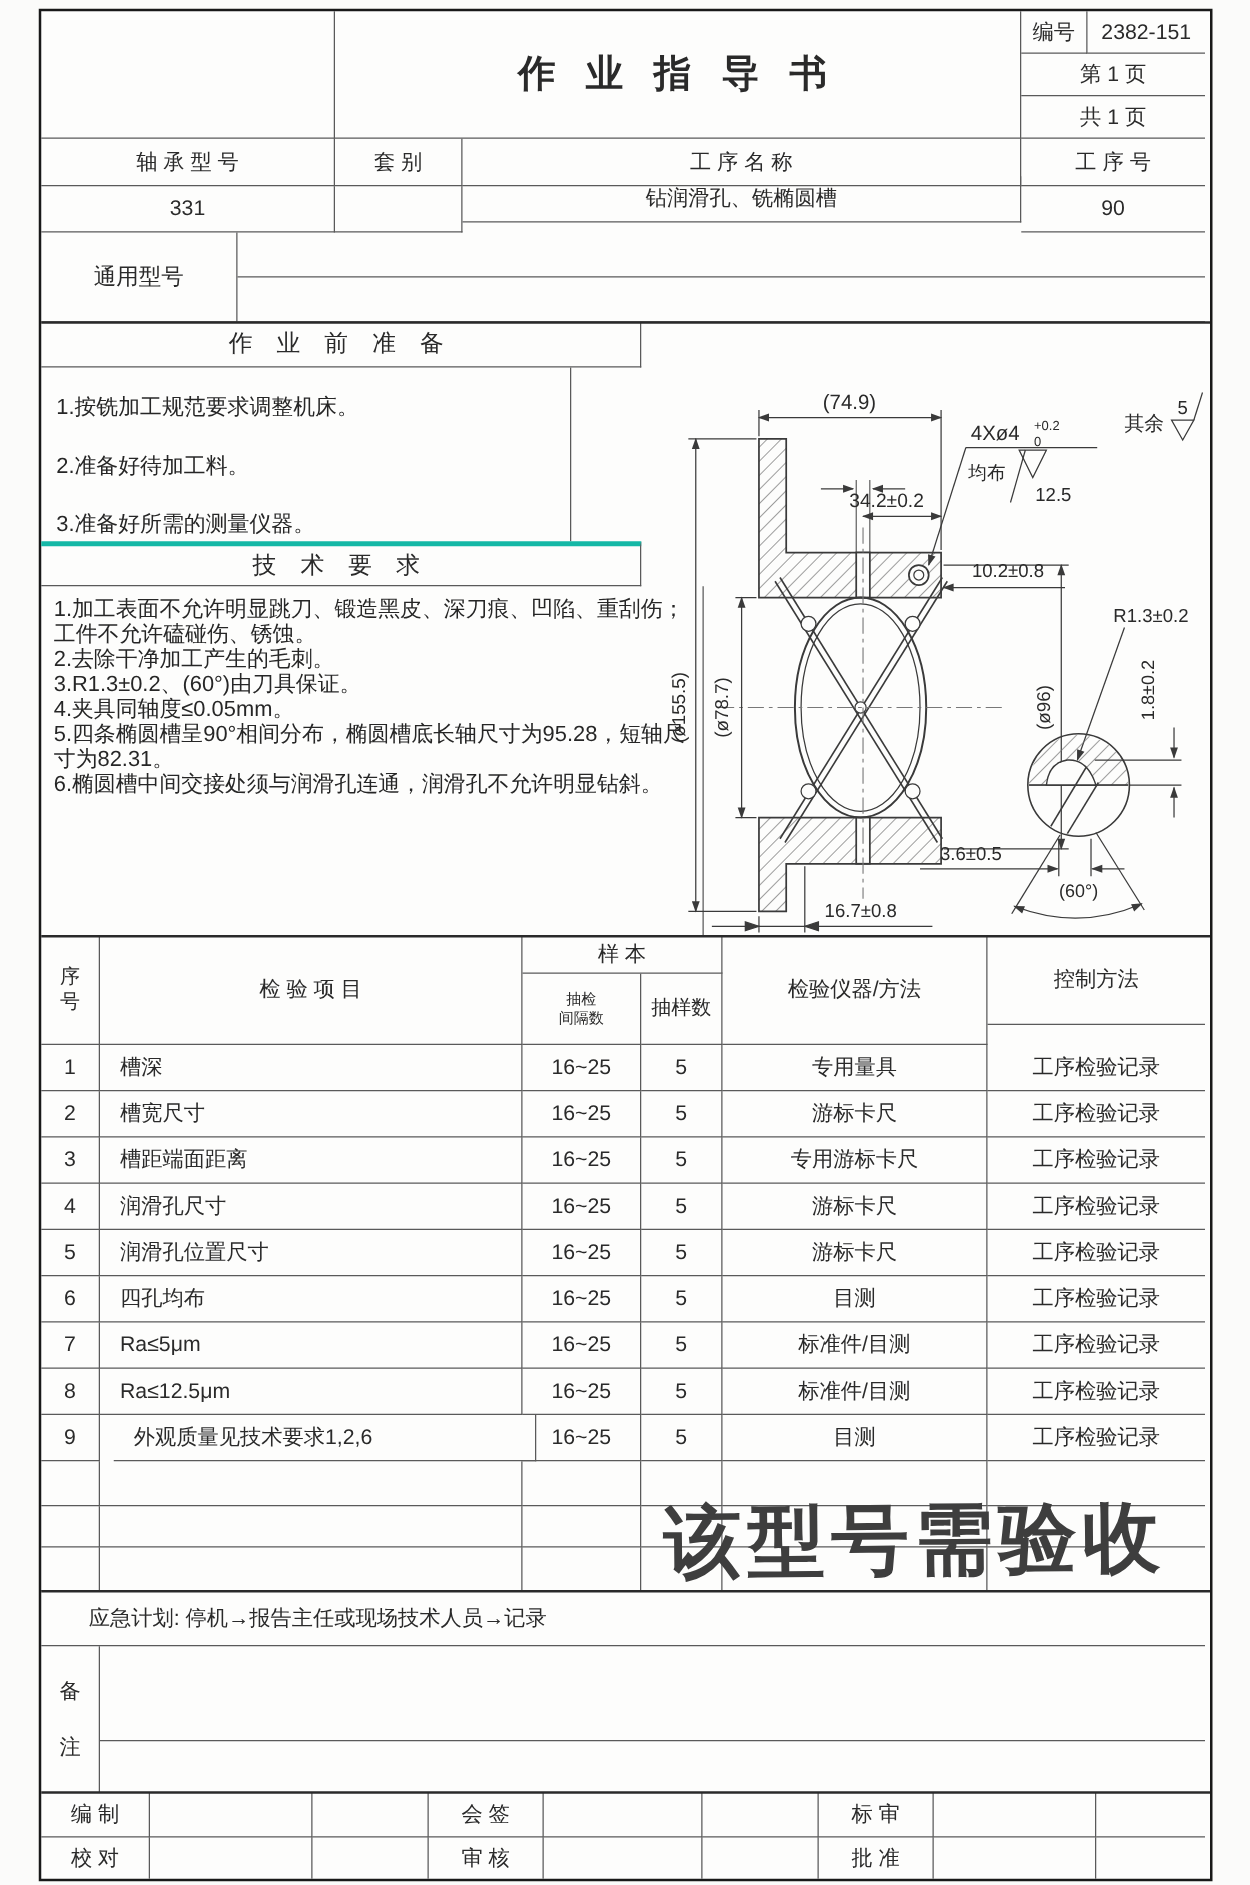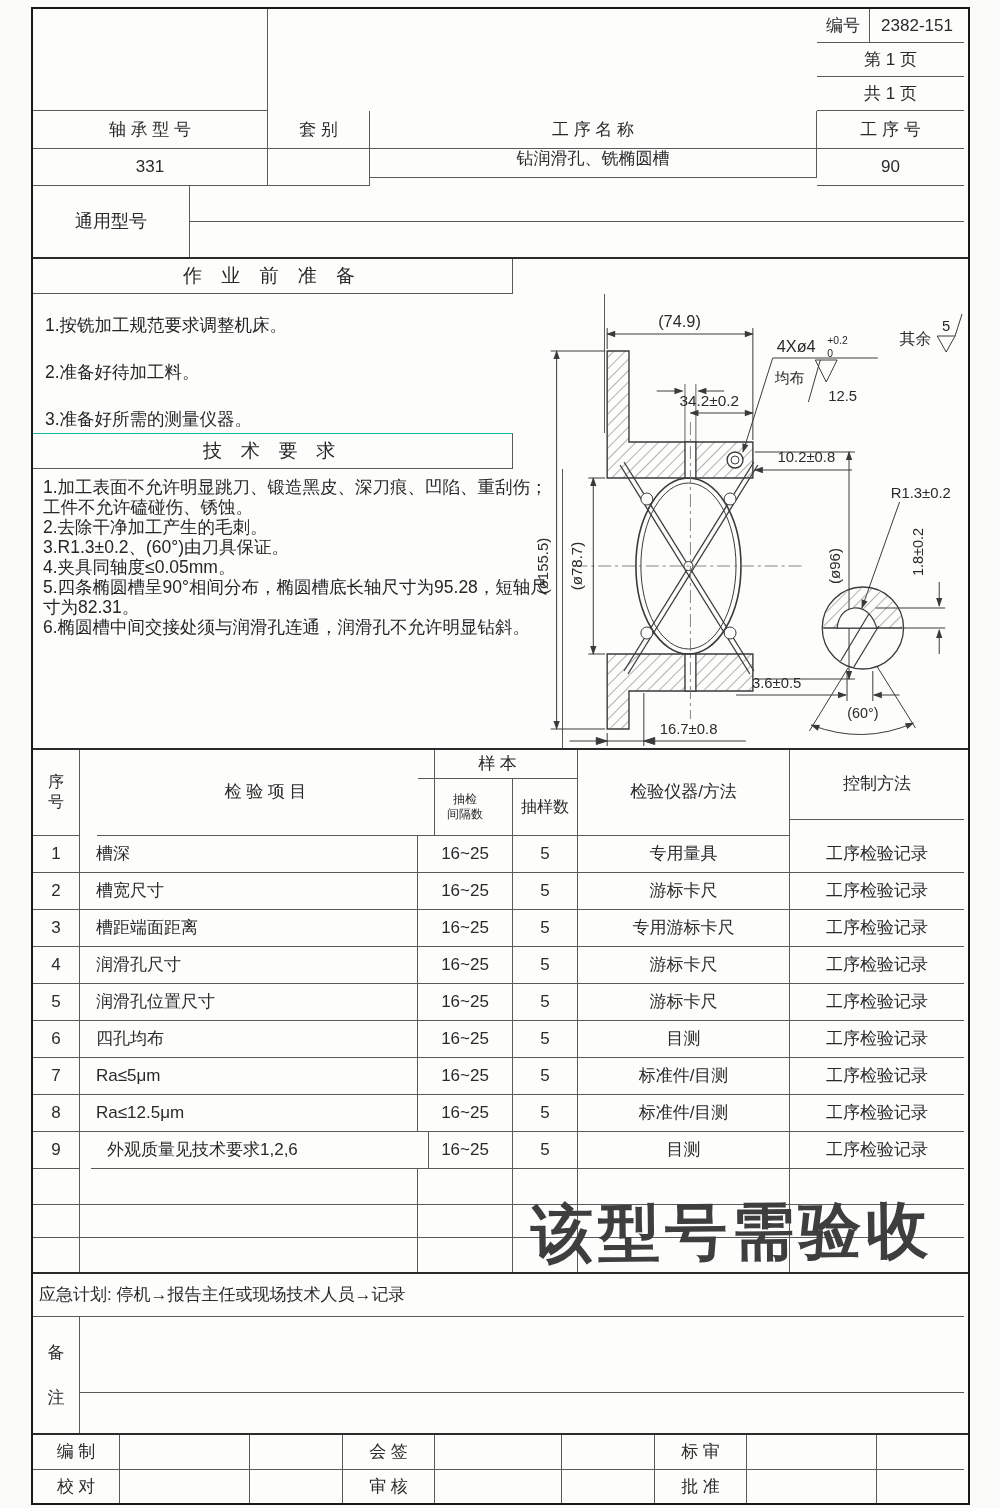--- a/index.html
+++ b/index.html
@@ -2,58 +2,59 @@
 <html><head>
 <meta charset="utf-8">
 <style>
   html,body{margin:0;padding:0;background:#fbfbfa;width:1000px;height:1508px;position:relative;
     font-family:"Liberation Sans","DejaVu Sans",sans-serif;color:#262626;}
   .page{position:absolute;left:31px;top:7px;width:935px;height:1494px;border:2.5px solid #191919;background:#fdfdfc;box-sizing:content-box;}
   .c{position:absolute;box-sizing:border-box;font-size:17px;color:#2a2a2a;display:flex;align-items:center;justify-content:center;text-align:center;line-height:1.25;}
   .l{justify-content:flex-start;text-align:left;}
   .br{border-right:1px solid #5a5a5a;}
   .bb{border-bottom:1px solid #5a5a5a;}
-  .bt{border-top:1px solid #14b8a6;font-family:Liberation Serif, serif;}
+  .bt{border-top:4px solid #14b8a6;}
   .pre{white-space:pre-line;}
   .hline{position:absolute;left:0;width:935px;height:2px;background:#2a2a2a;}
   .title{font-size:30px;font-weight:600;letter-spacing:8px;}
   .sechead{font-size:19px;letter-spacing:7px;}
   .listbox{position:absolute;box-sizing:border-box;font-size:17.5px;line-height:34px;text-align:left;}
   .listbox div{margin:0;}
   .prep div{margin-bottom:13px;}
   .stamp{position:absolute;left:498px;top:1181px;width:420px;font-size:62px;font-weight:700;color:#3e3e3e;
     letter-spacing:5px;transform:rotate(-0.6deg);white-space:nowrap;}
   svg text{font-family:"Liberation Sans","DejaVu Sans",sans-serif;fill:#2a2a2a;}
 </style>
 </head>
 <body>
 
 <div class="page">
 
   <div class="c br bb" style="left:0;top:0;width:235px;height:102px;"></div>
+  <div class="c br bb title" style="left:235px;top:0;width:549px;height:102px;">作 业 指 导 书</div>
   <div class="c br bb" style="left:784px;top:0;width:53px;height:34px;">编号</div>
   <div class="c bb" style="left:837px;top:0;width:94px;height:34px;">2382-151</div>
   <div class="c bb" style="left:784px;top:34px;width:147px;height:34px;">第  1  页</div>
   <div class="c bb" style="left:784px;top:68px;width:147px;height:34px;">共  1  页</div>
 
   <div class="c br bb" style="left:0;top:102px;width:235px;height:38px;">轴  承  型  号</div>
   <div class="c br bb" style="left:235px;top:102px;width:102px;height:38px;">套  别</div>
   <div class="c br bb" style="left:337px;top:102px;width:447px;height:38px;">工  序  名  称</div>
   <div class="c bb" style="left:784px;top:102px;width:147px;height:38px;">工 序 号</div>
   <div class="c br bb" style="left:0;top:140px;width:235px;height:37px;">331</div>
   <div class="c br bb" style="left:235px;top:140px;width:102px;height:37px;"></div>
   <div class="c br bb" style="left:337px;top:132px;width:447px;height:37px;">钻润滑孔、铣椭圆槽</div>
   <div class="c bb" style="left:784px;top:140px;width:147px;height:37px;">90</div>
 
   <div class="c br bb" style="left:0;top:177px;width:157px;height:72px;font-size:18px;">通用型号</div>
   <div class="c bb" style="left:157px;top:177px;width:774px;height:36px;"></div>
   <div class="c bb" style="left:157px;top:213px;width:774px;height:36px;"></div>
 
   <div class="c br bb sechead" style="left:0;top:249px;width:480px;height:36px;">作 业 前 准 备</div>
-  <div class="listbox prep br" style="left:0;top:285px;width:572px;height:139px;padding:14px 8px 0 12px;">
+  <div class="listbox prep br" style="left:0;top:285px;width:424px;height:139px;padding:14px 8px 0 12px;">
     <div>1.按铣加工规范要求调整机床。</div>
     <div>2.准备好待加工料。</div>
     <div>3.准备好所需的测量仪器。</div>
   </div>
   <div class="c br bb bt sechead" style="left:0;top:424px;width:480px;height:36px;">技 术 要 求</div>
   <div class="listbox br" style="left:0;top:460px;width:530px;height:280px;padding:8px 10px 0 10px;line-height:20px;">
     <div>1.加工表面不允许明显跳刀、锻造黑皮、深刀痕、凹陷、重刮伤；工件不允许磕碰伤、锈蚀。</div>
     <div>2.去除干净加工产生的毛刺。</div>
     <div>3.R1.3±0.2、(60°)由刀具保证。</div>
     <div>4.夹具同轴度≤0.05mm。</div>
@@ -166,21 +167,21 @@
       <text x="381" y="204" font-size="15">R1.3±0.2</text>
       <text x="414" y="258" text-anchor="middle" font-size="14.5" transform="rotate(-90 414 258)">1.8±0.2</text>
       <text x="266" y="394" text-anchor="middle" font-size="15">3.6±0.5</text>
       <text x="353" y="424" text-anchor="middle" font-size="14.5">(60°)</text>
       <text x="148" y="440" font-size="15">16.7±0.8</text>
     </g>
   </svg>
 
   <div class="c br bb pre" style="left:0;top:740px;width:47px;height:87px;font-size:16px;">序
 号</div>
-  <div class="c br bb" style="left:64px;top:740px;width:338px;height:87px;">检  验  项  目</div>
+  <div class="c br bb" style="left:47px;top:740px;width:338px;height:87px;">检  验  项  目</div>
   <div class="c br bb" style="left:385px;top:740px;width:160px;height:30px;">样    本</div>
   <div class="c br bb pre" style="left:385px;top:770px;width:95px;height:57px;font-size:12px;">抽检
 间隔数</div>
   <div class="c br bb" style="left:480px;top:770px;width:65px;height:57px;font-size:16px;">抽样数</div>
   <div class="c br bb" style="left:545px;top:740px;width:212px;height:87px;">检验仪器/方法</div>
   <div class="c bb" style="left:757px;top:740px;width:174px;height:71px;">控制方法</div>
 
   <div>
     <div class="c br bb" style="left:0;top:827px;width:47px;height:37px;">1</div>
     <div class="c br bb l" style="left:47px;top:827px;width:338px;height:37px;padding-left:16px;">槽深</div>
@@ -272,21 +273,21 @@
   </div>
   <div>
     <div class="c br bb" style="left:0;top:1229px;width:47px;height:35px;"></div>
     <div class="c br bb" style="left:47px;top:1229px;width:338px;height:35px;"></div>
     <div class="c br bb" style="left:385px;top:1229px;width:95px;height:35px;"></div>
     <div class="c br bb" style="left:480px;top:1229px;width:65px;height:35px;"></div>
     <div class="c br bb" style="left:545px;top:1229px;width:212px;height:35px;"></div>
     <div class="c bb" style="left:757px;top:1229px;width:174px;height:35px;"></div>
   </div>
 
-  <div class="c bb l" style="left:0;top:1264px;width:931px;height:44px;padding-left:6px;">应急计划:  停机→报告主任或现场技术人员→记录</div>
+  <div class="c bb l" style="left:0;top:1264px;width:931px;height:44px;padding-left:38px;">应急计划:  停机→报告主任或现场技术人员→记录</div>
 
   <div class="c br pre" style="left:0;top:1308px;width:47px;height:117px;font-size:17px;line-height:2.6;">备
 注</div>
   <div class="c bb" style="left:47px;top:1344px;width:884px;height:40px;"></div>
   <div class="c" style="left:47px;top:1384px;width:884px;height:41px;"></div>
 
   <div class="c br bb" style="left:0;top:1425px;width:87px;height:36px;">编  制</div>
   <div class="c br bb" style="left:87px;top:1425px;width:130px;height:36px;"></div>
   <div class="c br bb" style="left:217px;top:1425px;width:93px;height:36px;"></div>
   <div class="c br bb" style="left:310px;top:1425px;width:92px;height:36px;">会  签</div>

